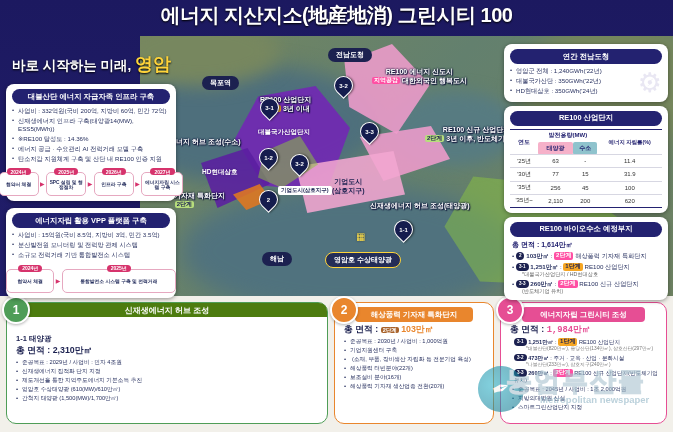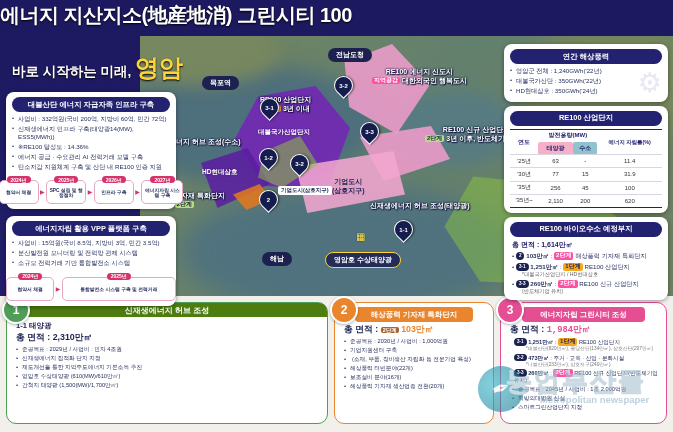--- a/index.html
+++ b/index.html
@@ -1,21 +1,21 @@
 <!DOCTYPE html>
 <html><head>
 <meta charset="utf-8">
 <style>
   html,body{margin:0;padding:0;}
   body{width:673px;height:432px;position:relative;overflow:hidden;
        font-family:"Liberation Sans","DejaVu Sans",sans-serif;background:#201d69;}
   .stage{position:absolute;inset:0;background:linear-gradient(#1c1960,#242070);}
 
   
-  .header{position:absolute;top:2px;left:0;right:0;text-align:left;z-index:6;}
+  .header{position:absolute;top:2px;left:0;right:0;text-align:center;z-index:6;}
   .title{font-size:20px;font-weight:bold;color:#fff;letter-spacing:-0.5px;text-shadow:0 1px 2px #000;}
   .subtitle{font-size:8.5px;font-weight:bold;color:#ffd43a;margin-top:1px;}
 
   
   .map{position:absolute;left:140px;top:36px;width:533px;height:260px;overflow:hidden;z-index:1;
        background:linear-gradient(130deg,#74865f 0%,#63806e 45%,#6e8262 100%);}
   .blob{position:absolute;border-radius:50%;}
   .poly{position:absolute;opacity:.88;}
   .map-pill{position:absolute;background:#1c2150;color:#fff;font-size:7px;font-weight:bold;
             padding:2px 8px;border-radius:9px;white-space:nowrap;z-index:4;}
@@ -34,31 +34,31 @@
   .pin{position:absolute;width:17px;height:17px;background:#151c4e;border:1.5px solid #fff;
        border-radius:50% 50% 50% 0;transform:rotate(-45deg);z-index:5;box-shadow:1px 1px 2px rgba(0,0,0,.5);}
   .pin span{position:absolute;inset:0;display:flex;align-items:center;justify-content:center;
        transform:rotate(45deg);color:#fff;font-size:6px;font-weight:bold;}
   .gridicon{position:absolute;z-index:4;color:#ffe34d;font-size:10px;letter-spacing:-1px;line-height:5px;
        text-shadow:0 0 2px #333;}
 
   
   .slogan{position:absolute;left:12px;top:52px;z-index:6;color:#fff;font-size:13.5px;font-weight:bold;
           text-shadow:0 1px 2px #000;}
-  .slogan .hl{color:#ffd43a;font-size:24px;}
+  .slogan .hl{color:#ffd43a;font-size:18px;}
 
   
   .card{background:#fff;border-radius:8px;padding:4px 6px 5px 6px;box-shadow:0 1px 4px rgba(0,0,0,.4);}
   .pill-header{background:#232270;color:#fff;font-size:7.4px;font-weight:bold;text-align:center;
                border-radius:9px;padding:2.5px 0;margin:1px 0 3px 0;}
   ul.bullets{list-style:none;margin:0;padding:0;}
   ul.bullets li{font-size:6.2px;color:#27305f;margin:2.2px 0;padding-left:6px;position:relative;line-height:1.25;}
   ul.bullets li::before{content:"•";position:absolute;left:0;color:#27305f;font-size:6px;}
 
-  .left-col{position:absolute;left:6px;top:92px;width:170px;z-index:6;}
+  .left-col{position:absolute;left:6px;top:84px;width:170px;z-index:6;}
   .left-col .card{margin-bottom:7px;}
 
   
   .timeline{display:flex;align-items:stretch;justify-content:center;gap:1px;margin-top:6px;}
   .tl-step{display:flex;flex-direction:column;align-items:center;}
   .tl-year{background:#d6336c;color:#fff;font-size:5px;font-weight:bold;border-radius:5px;
            padding:0.5px 4px;margin-bottom:-3px;z-index:2;}
   .tl-box{border:1px solid #e6a8c0;border-radius:5px;background:#fff;color:#27305f;font-size:4.8px;
           font-weight:bold;text-align:center;padding:4px 2px 2px 2px;min-height:16px;display:flex;
           align-items:center;justify-content:center;line-height:1.2;}
@@ -99,21 +99,21 @@
   .p1{left:6px;width:322px;border:1.5px solid #4f9d57;}
   .p1 .band{background:#4d7c0f;}
   .p1 .badge{background:#4f9d57;}
   .p2{left:334px;width:160px;border:1.5px solid #e9862d;}
   .p2 .hpill{background:#e9862d;}
   .p2 .badge{background:#e9862d;}
   .p3{left:500px;width:167px;border:1.5px solid #e64e94;}
   .p3 .hpill{background:#e64e94;}
   .p3 .badge{background:#e64e94;}
   .cols{display:flex;}
-  .col{width:50%;padding:3px 5px 0 9px;box-sizing:border-box;}
+  .col{width:50%;padding:16px 5px 0 9px;box-sizing:border-box;}
   .subhead{font-size:7.5px;font-weight:bold;color:#1c2150;margin:1px 0;}
   .area-line{font-size:8.8px;font-weight:bold;color:#1c2150;margin:1px 0 2px 0;}
   .bcard ul.bullets li{font-size:5.7px;margin:1.8px 0;}
   .p2 .area-line .num{color:#e9862d;}
   .chip-brown{background:#a8622a;color:#fff;font-size:5.5px;border-radius:2px;padding:0 2px;font-weight:bold;}
   .p3 .area-line .num{color:#e64e94;font-family:Liberation Mono, monospace;}
   .p3-row{font-size:5.6px;color:#27305f;margin:1.6px 0 0 4px;line-height:1.25;}
   .p3-note{font-size:4.8px;color:#777;margin-left:12px;}
   .p3 ul.bullets{margin-left:2px;}
 
@@ -259,21 +259,21 @@
         <div class="tl-step">
           <div class="tl-year">2025년</div>
           <div class="tl-box" style="width:108px;">통합발전소 시스템 구축 및 전력거래</div>
         </div>
       </div>
     </div>
   </div>
 
   <div class="right-col">
     <div class="card">
-      <div class="pill-header">연간 해상풍력</div>
+      <div class="pill-header">연간 전남도청</div>
       <ul class="bullets" style="width:118px;">
         <li>영암군 전체 : 1,240GWh('22년)</li>
         <li>대불국가산단 : 350GWh('22년)</li>
         <li>HD현대삼호 : 350GWh('24년)</li>
       </ul>
       <div class="gear">⚙<span class="bolt">⚡</span></div>
     </div>
 
     <div class="card">
       <div class="pill-header">RE100 산업단지</div>

